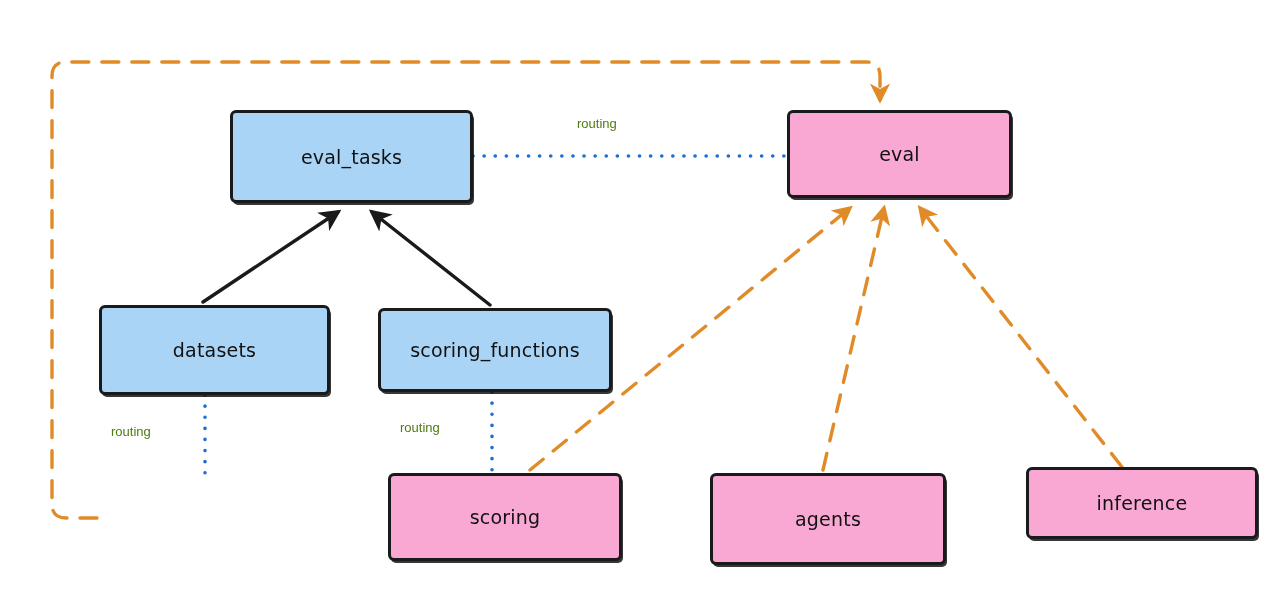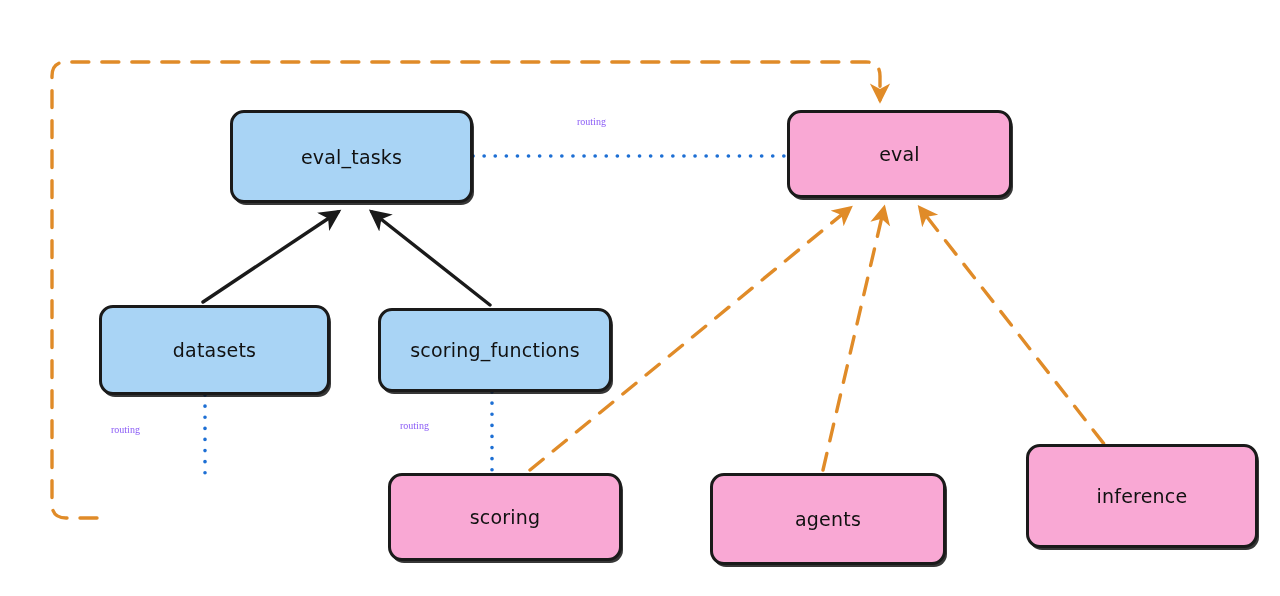--- a/index.html
+++ b/index.html
@@ -22,38 +22,38 @@
     left: 0;
     top: 0;
     width: 1280px;
     height: 596px;
     pointer-events: none;
   }
   .node {
     position: absolute;
     box-sizing: border-box;
     border: 3px solid #1a1a1a;
-    border-radius: 14px;
+    border-radius: 6px;
     display: flex;
     align-items: center;
     justify-content: center;
     font-family: "DejaVu Sans", sans-serif;
     font-size: 19px;
     color: #111111;
     letter-spacing: 0.2px;
     box-shadow: 2px 3px 0px -1px rgba(20,20,20,0.85);
   }
   .node.blue  { background: #a9d4f5; }
   .node.green { background: #f9a8d4; }
 
   .edge-label {
     position: absolute;
-    font-family: Liberation Serif, serif;
-    font-size: 10px;
-    color: #8b5cf6;
+    font-family: Liberation Sans, sans-serif;
+    font-size: 13px;
+    color: #4d7c0f;
     white-space: nowrap;
   }
 </style>
 </head>
 <body>
 
 <div id="canvas">
 
   <svg id="edge-layer" viewBox="0 0 1280 596" width="1280" height="596" xmlns="http://www.w3.org/2000/svg">
 
@@ -103,21 +103,21 @@
 
 
   <div class="node green" style="left:388px; top:473px; width:234px; height:88px;">
     <span>scoring</span>
   </div>
 
   <div class="node green" style="left:710px; top:473px; width:236px; height:92px;">
     <span>agents</span>
   </div>
 
-  <div class="node green" style="left:1026px; top:444px; width:232px; height:104px;">
+  <div class="node green" style="left:1026px; top:467px; width:232px; height:72px;">
     <span>inference</span>
   </div>
 
   <div class="edge-label" style="left:577px; top:116px;">routing</div>
 
   <div class="edge-label" style="left:111px; top:424px;">routing</div>
 
   <div class="edge-label" style="left:400px; top:420px;">routing</div>
 
 </div>

